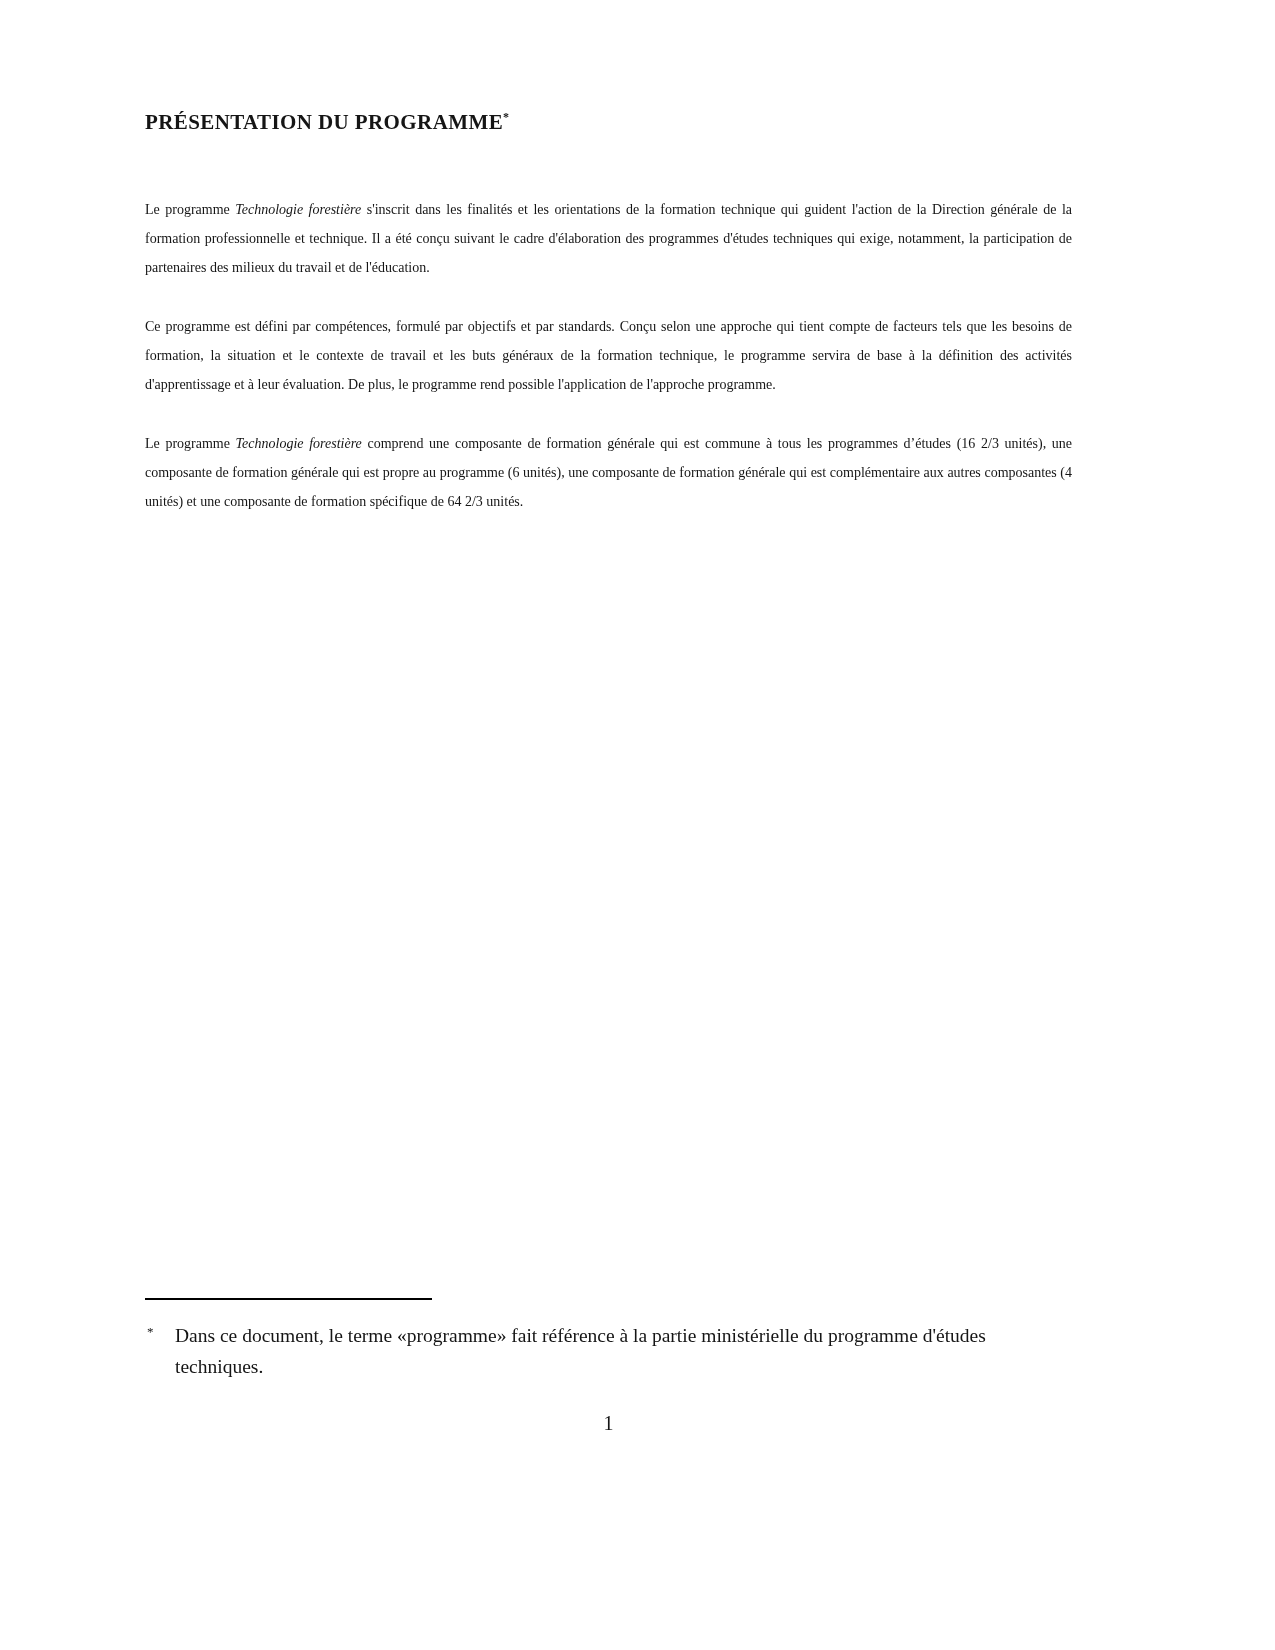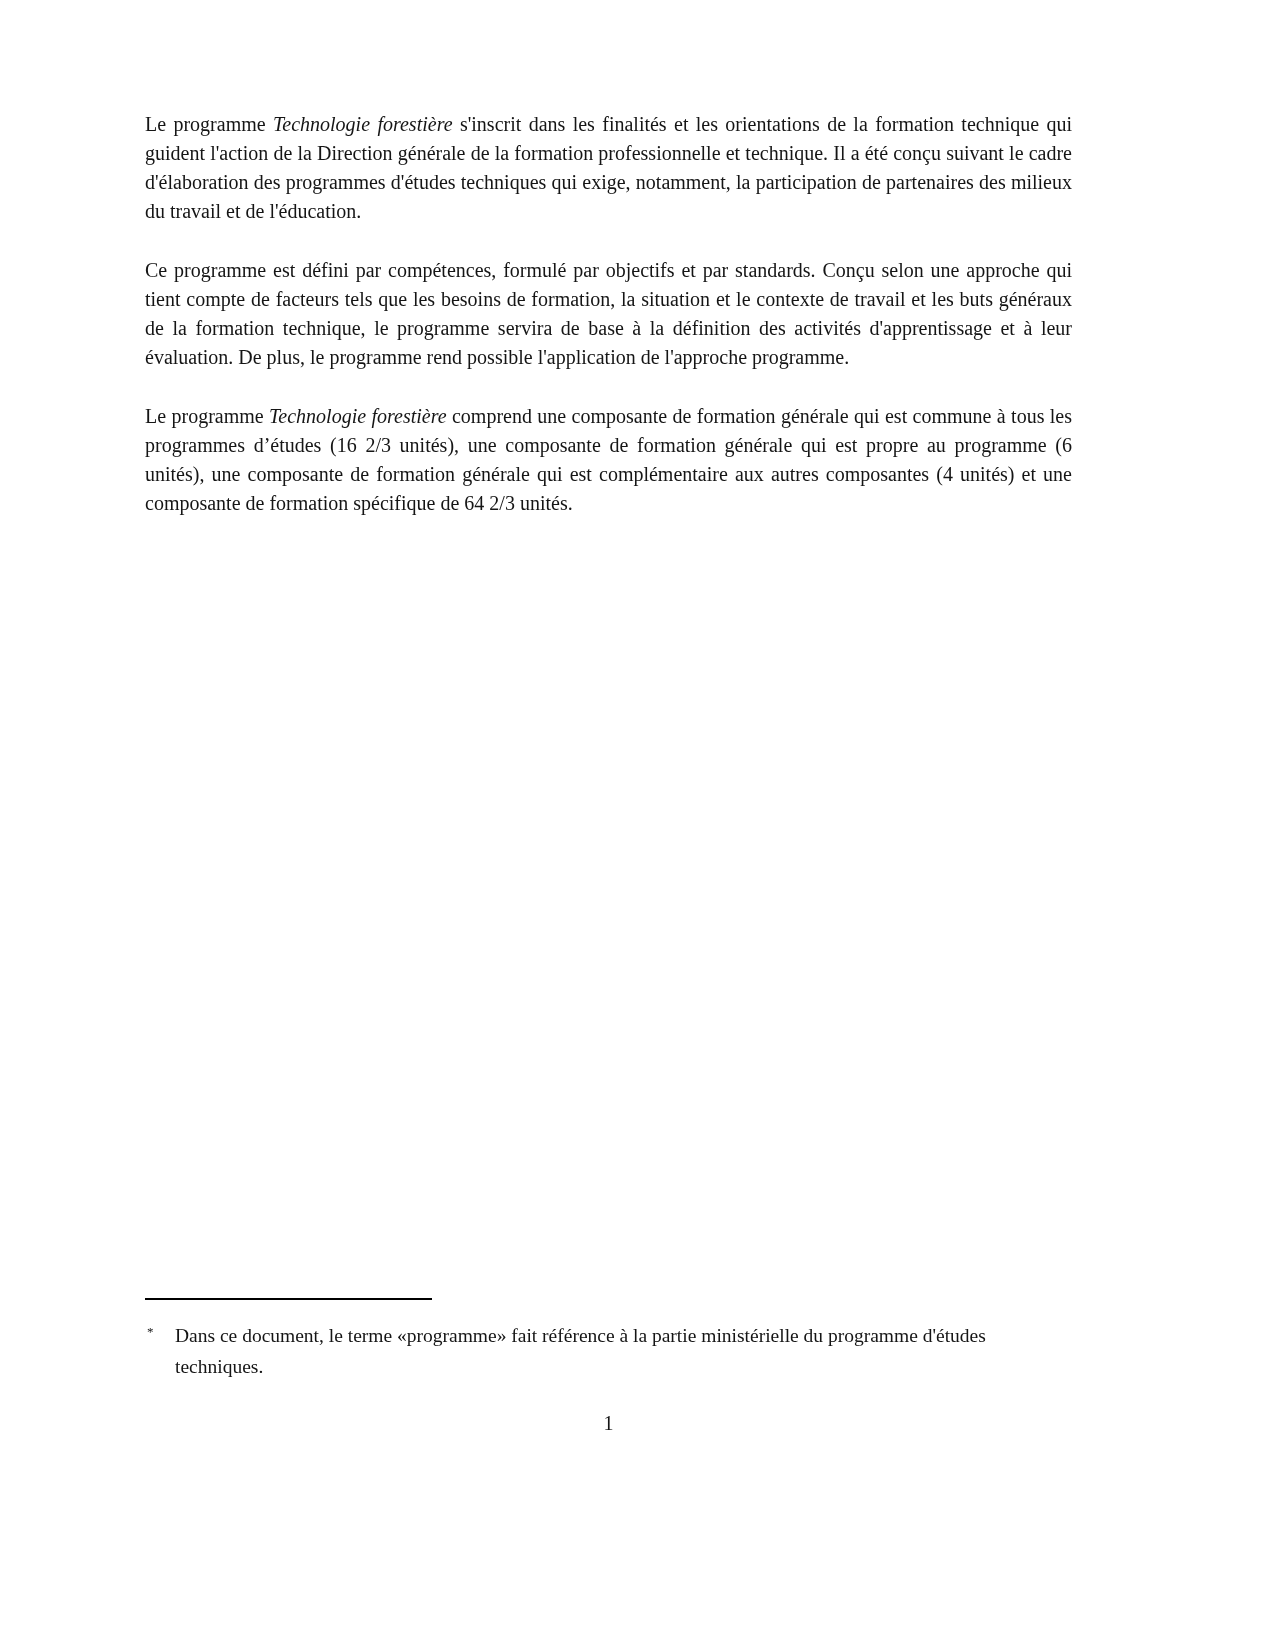--- a/index.html
+++ b/index.html
@@ -26,21 +26,21 @@
     font-weight: bold;
     letter-spacing: 0.4px;
     margin: 0 0 60px 0;
   }
   .doc-title sup {
     font-size: 12px;
     vertical-align: super;
     line-height: 0;
   }
   .para {
-    font-size: 20px;
+    font-size: 14px;
     line-height: 29px;
     text-align: justify;
     margin: 0 0 30px 0;
   }
   .para em {
     font-style: italic;
   }
   .footnote-area {
     position: absolute;
     left: 145px;
@@ -70,20 +70,21 @@
     margin-top: 30px;
     text-align: center;
     font-size: 20px;
   }
 </style>
 </head>
 <body>
 
 <div class="content">
 
+  <h1 class="doc-title"><span>PRÉSENTATION DU PROGRAMME</span><sup>*</sup></h1>
 
   <p class="para"><span>Le programme </span><em>Technologie forestière</em><span> s'inscrit dans les finalités et les orientations de la formation technique qui guident l'action de la Direction générale de la formation professionnelle et technique. Il a été conçu suivant le cadre d'élaboration des programmes d'études techniques qui exige, notamment, la participation de partenaires des milieux du travail et de l'éducation.</span></p>
 
   <p class="para">Ce programme est défini par compétences, formulé par objectifs et par standards. Conçu selon une approche qui tient compte de facteurs tels que les besoins de formation, la situation et le contexte de travail et les buts généraux de la formation technique, le programme servira de base à la définition des activités d'apprentissage et à leur évaluation. De plus, le programme rend possible l'application de l'approche programme.</p>
 
   <p class="para"><span>Le programme </span><em>Technologie forestière</em><span> comprend une composante de formation générale qui est commune à tous les programmes d’études (16 2/3 unités), une composante de formation générale qui est propre au programme (6 unités), une composante de formation générale qui est complémentaire aux autres composantes (4 unités) et une composante de formation spécifique de 64 2/3 unités.</span></p>
 
 
 </div>
 

